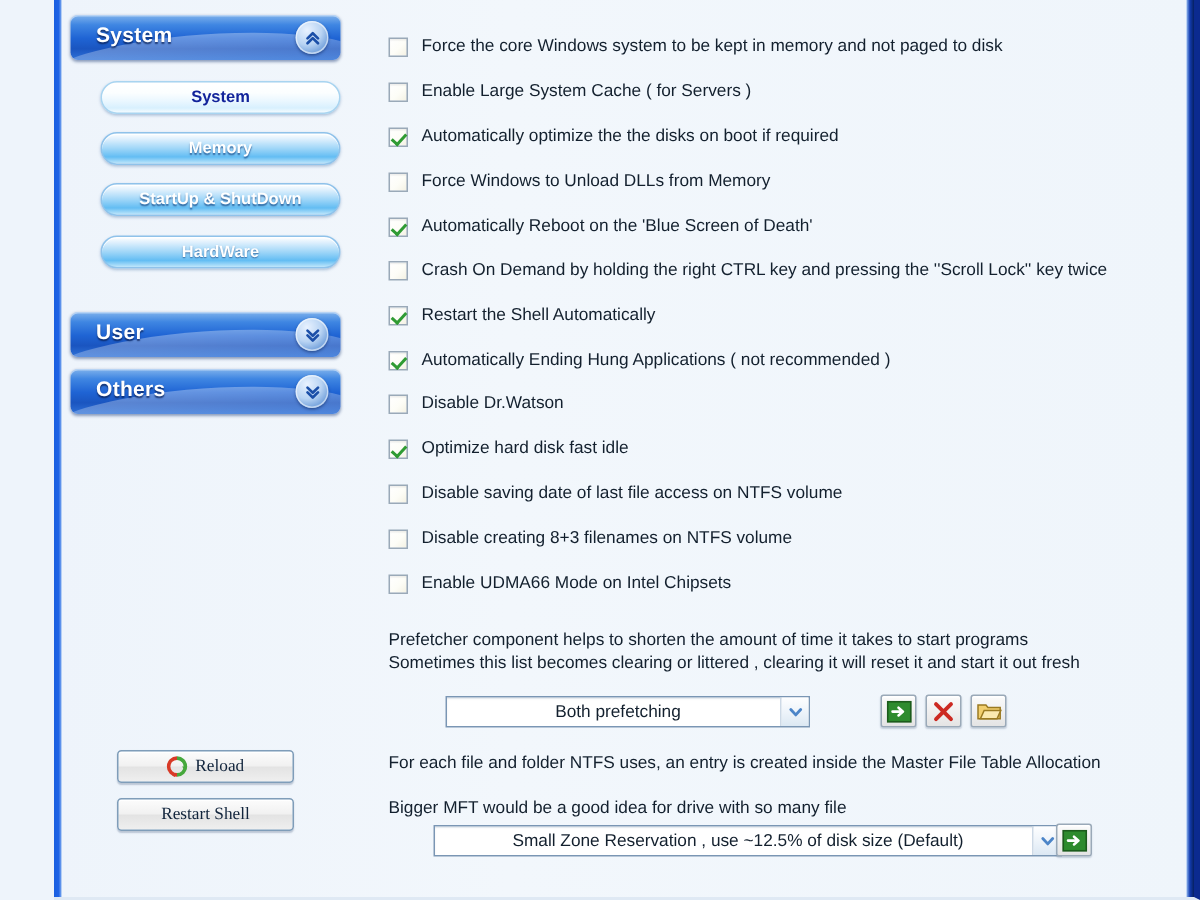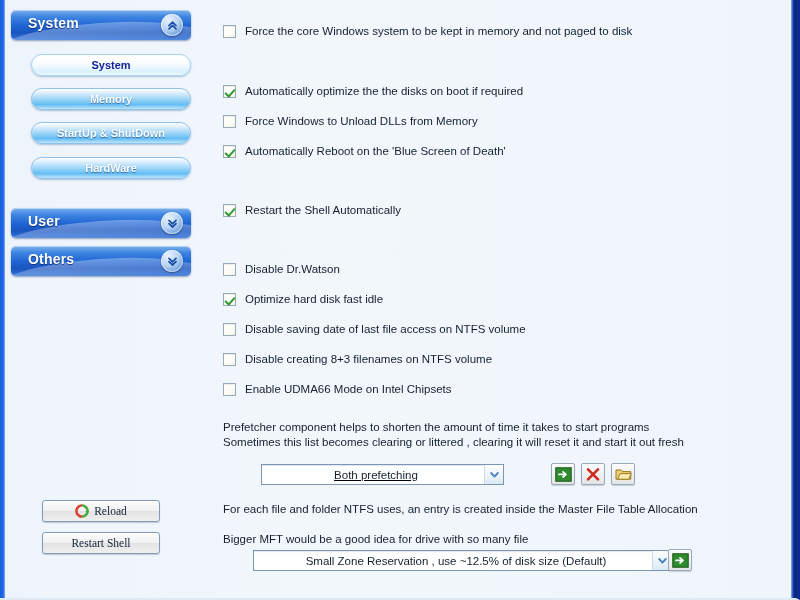--- a/index.html
+++ b/index.html
@@ -16,20 +16,21 @@
   }
 
   
   #app {
     position: absolute;
     inset: 0;
     background: linear-gradient(to right, #eef4fb 0%, #f2f7fc 40%, #eff5fb 100%);
     border-right: 4px solid #0b2a8f;
     border-bottom: 2px solid #dfe9f4;
     overflow: hidden;
+    margin-left: 36px;
   }
   #left-rail {
     position: absolute;
     left: 0; top: 0; bottom: 0;
     width: 5px;
     background: linear-gradient(to right, #1a5fe0 0%, #1f63e6 60%, #7aa8ee 100%);
   }
   #right-rail {
     position: absolute;
     right: 0; top: 0; bottom: 0;
@@ -310,36 +311,48 @@
       <span>Restart Shell</span>
     </div>
   </div>
 
   <div id="main">
 
     <div class="chk-row" style="top:23px">
       <span class="chk-box"></span>
       <span class="chk-label">Force the core Windows system to be kept in memory and not paged to disk</span>
     </div>
+    <div class="chk-row" style="top:53px">
+      <span class="chk-box"></span>
+      <span class="chk-label">Enable Large System Cache ( for Servers )</span>
+    </div>
     <div class="chk-row" style="top:83px">
       <span class="chk-box checked"></span>
       <span class="chk-label">Automatically optimize the the disks on boot if required</span>
     </div>
     <div class="chk-row" style="top:113px">
       <span class="chk-box"></span>
       <span class="chk-label">Force Windows to Unload DLLs from Memory</span>
     </div>
     <div class="chk-row" style="top:143px">
       <span class="chk-box checked"></span>
       <span class="chk-label">Automatically Reboot on the 'Blue Screen of Death'</span>
     </div>
+    <div class="chk-row" style="top:172px">
+      <span class="chk-box"></span>
+      <span class="chk-label">Crash On Demand by holding the right CTRL key and pressing the ''Scroll Lock'' key twice</span>
+    </div>
     <div class="chk-row" style="top:202px">
       <span class="chk-box checked"></span>
       <span class="chk-label">Restart the Shell Automatically</span>
     </div>
+    <div class="chk-row" style="top:232px">
+      <span class="chk-box checked"></span>
+      <span class="chk-label">Automatically Ending Hung Applications ( not recommended )</span>
+    </div>
     <div class="chk-row" style="top:261px">
       <span class="chk-box"></span>
       <span class="chk-label">Disable Dr.Watson</span>
     </div>
     <div class="chk-row" style="top:291px">
       <span class="chk-box checked"></span>
       <span class="chk-label">Optimize hard disk fast idle</span>
     </div>
     <div class="chk-row" style="top:321px">
       <span class="chk-box"></span>
@@ -350,21 +363,21 @@
       <span class="chk-label">Disable creating 8+3 filenames on NTFS volume</span>
     </div>
     <div class="chk-row" style="top:381px">
       <span class="chk-box"></span>
       <span class="chk-label">Enable UDMA66 Mode on Intel Chipsets</span>
     </div>
 
     <div class="para" style="top:420px">Prefetcher component helps to shorten the amount of time it takes to start programs</div>
     <div class="para" style="top:435px">Sometimes this list becomes clearing or littered , clearing it will reset it and start it out fresh</div>
 
-    <div class="combo" style="left:47px; top:464px; width:243px;text-decoration:underline;">
+    <div class="combo" style="left:47px; top:464px; width:243px;">
       <span class="combo-text">Both prefetching</span>
       <span class="combo-arrow">
         <svg width="11" height="11" viewBox="0 0 11 11" aria-hidden="true">
           <path d="M2.2 4 L5.5 7.6 L8.8 4" fill="none" stroke="#4c85c8" stroke-width="1.9" stroke-linecap="round" stroke-linejoin="round"></path>
         </svg>
       </span>
     </div>
 
     <div class="icon-btn" style="left:337px; top:463px;">
       <span style="display:inline-flex;">

